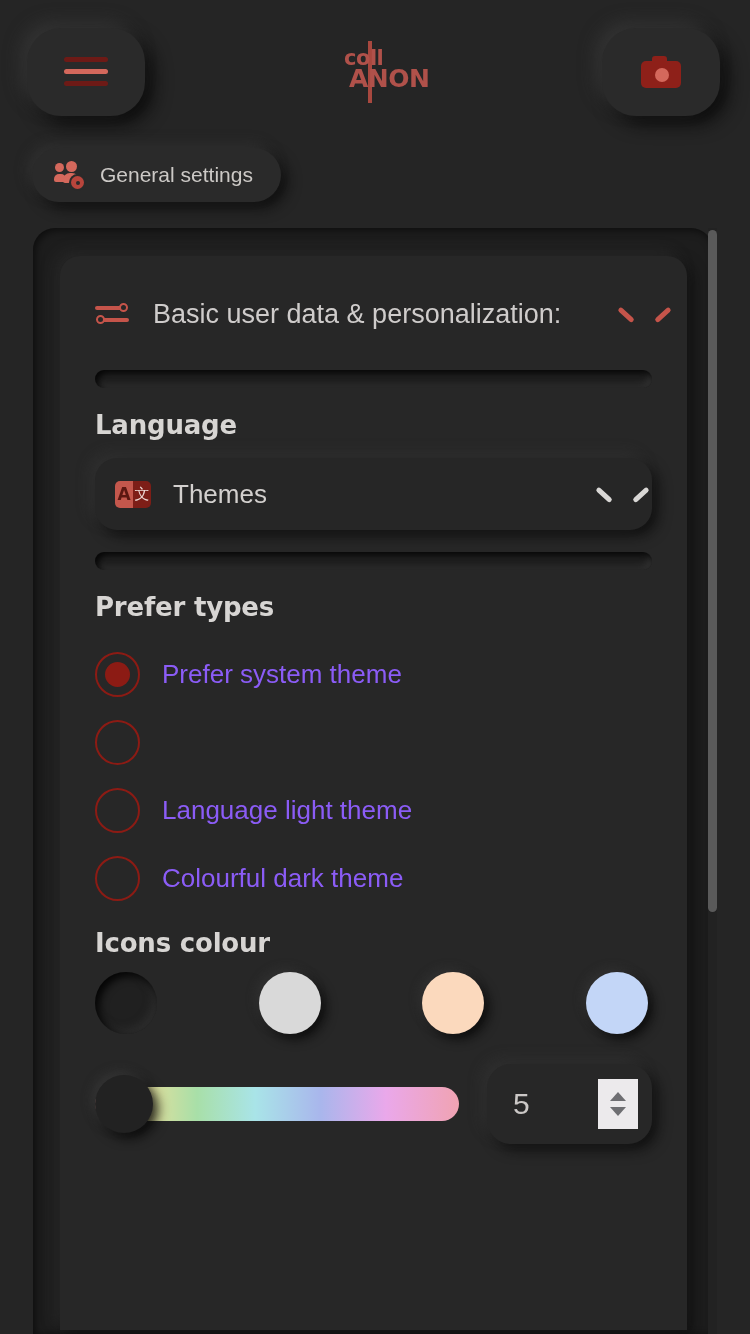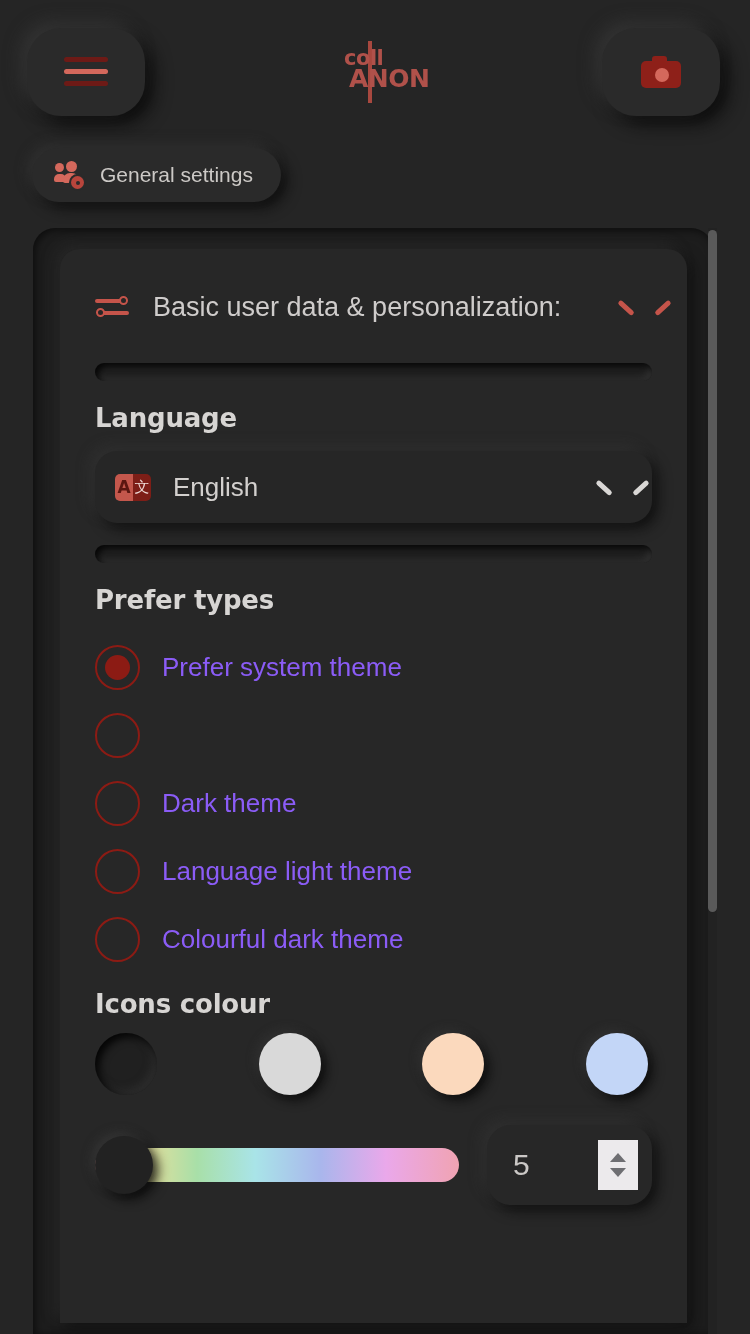--- a/index.html
+++ b/index.html
@@ -111,21 +111,21 @@
   
   .panel-outer {
     position: absolute; left: 33px; top: 228px;
     width: 680px; height: 1106px;
     background: #1d1d1d;
     border-radius: 22px 22px 0 0;
     box-shadow: inset 2px 2px 8px rgba(0,0,0,0.6);
     overflow: hidden;
   }
   .panel-inner {
-    position: absolute; left: 27px; top: 21px;
+    position: absolute; left: 27px; top: 28px;
     width: 627px; height: 1074px;
     background: #272727;
     border-radius: 20px 20px 0 0;
     box-shadow: -6px -6px 14px rgba(58,58,58,0.33),
                  6px  6px 14px rgba(10,10,10,0.55);
     overflow: hidden;
     text-decoration: underline;
   }
   .content { position: absolute; left: 0; top: 0; width: 627px; padding: 0 35px; }
 
@@ -339,38 +339,34 @@
         </div>
 
         <div class="divider"></div>
 
         <div class="field-label">Language</div>
         <div class="select">
           <span class="tr-icon">
             <span class="tr-l">A</span>
             <span class="tr-r">文</span>
           </span>
-          <span class="select-value">English</span>
+          <span class="select-value">Themes</span>
           <span class="chev white"></span>
         </div>
 
         <div class="divider"></div>
 
         <div class="field-label">Prefer types</div>
 
         <div class="radio-row">
           <span class="radio checked"></span>
           <span class="radio-label">Prefer system theme</span>
         </div>
         <div class="radio-row">
           <span class="radio"></span>
-        </div>
-        <div class="radio-row">
-          <span class="radio"></span>
-          <span class="radio-label">Dark theme</span>
         </div>
         <div class="radio-row">
           <span class="radio"></span>
           <span class="radio-label">Language light theme</span>
         </div>
         <div class="radio-row">
           <span class="radio"></span>
           <span class="radio-label">Colourful dark theme</span>
         </div>
 

